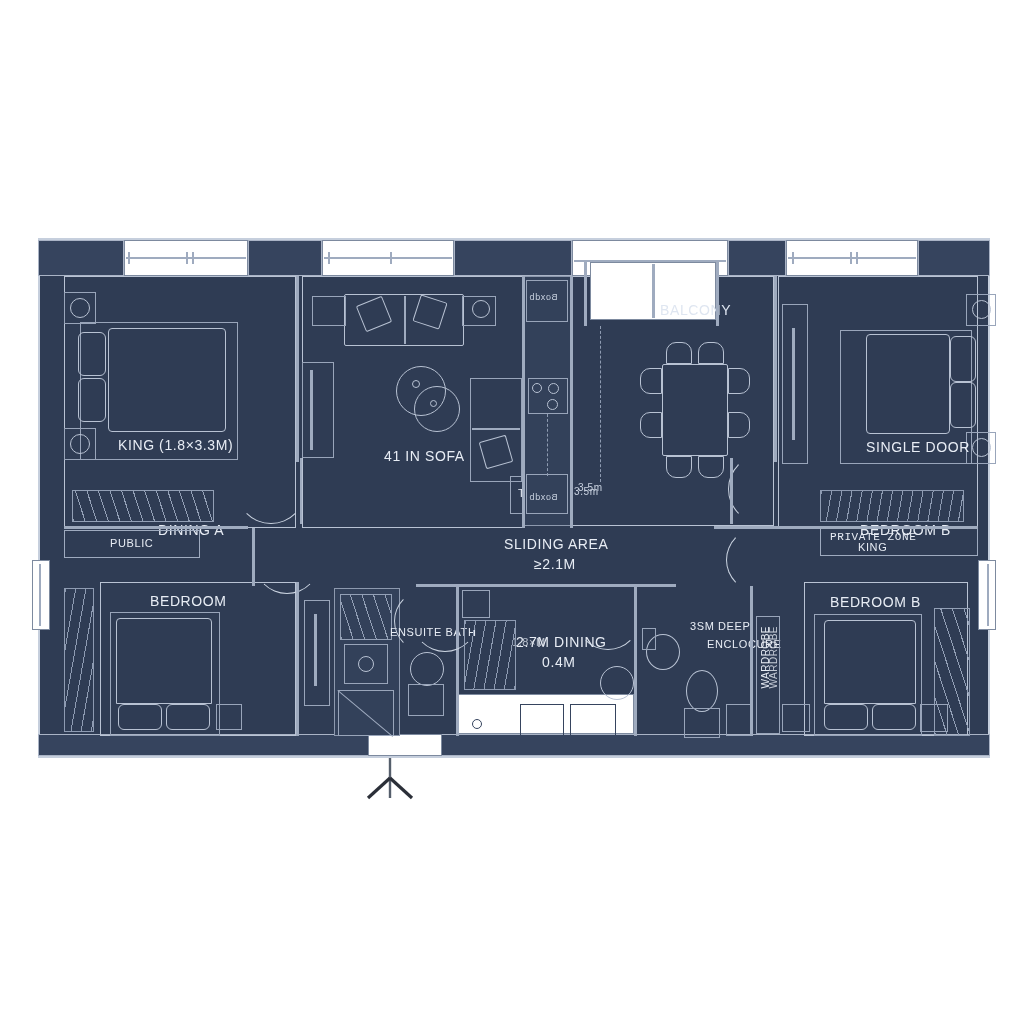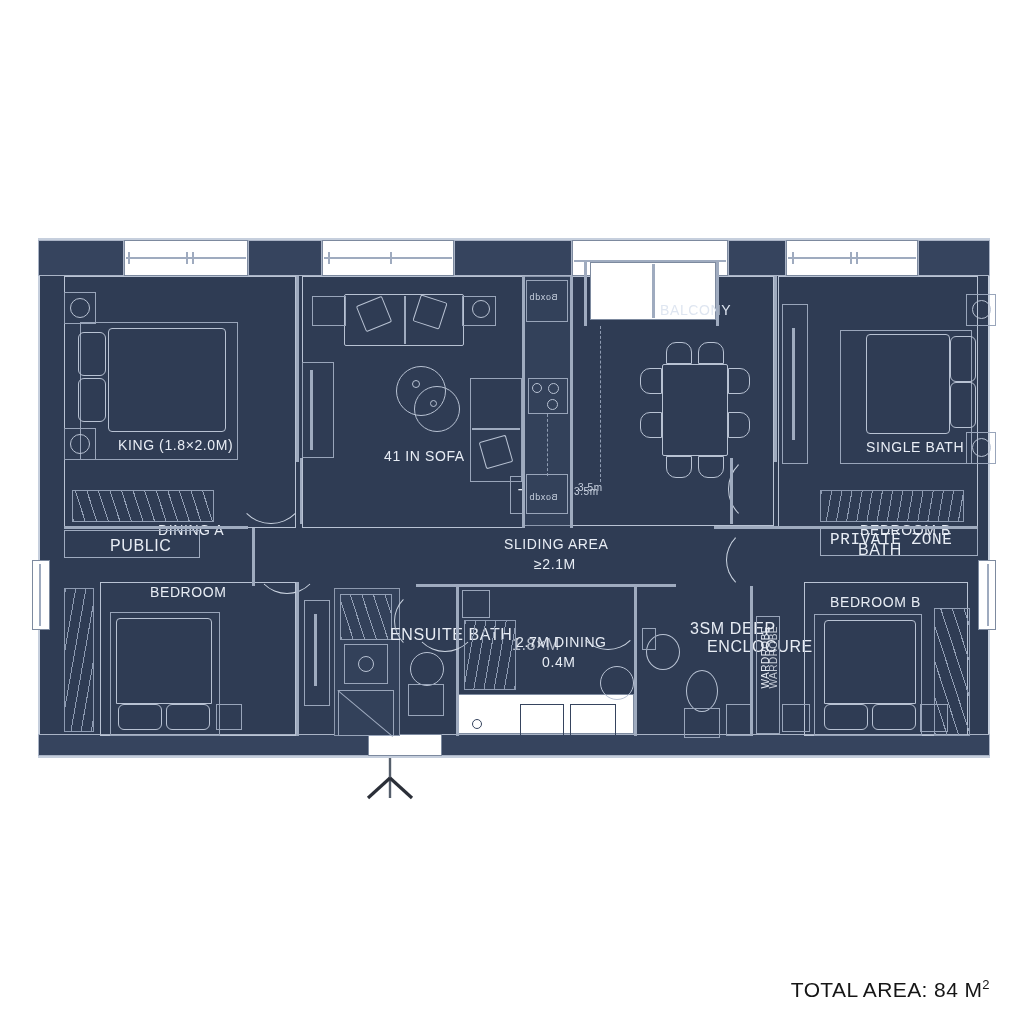--- a/index.html
+++ b/index.html
@@ -36,21 +36,21 @@
 
   
   .lbl {
     position: absolute;
     color: #e8edf5;
     font-size: 14px;
     letter-spacing: .6px;
     white-space: nowrap;
     font-family: "Liberation Sans", sans-serif;
   }
-  .lbl.sm  { font-size: 16px; }
+  .lbl.sm  { font-size: 11px; }
   .lbl.xs  { font-size: 10px; }
   .lbl.vert{ writing-mode: vertical-rl; transform: scale(-1,-1); font-size: 10px; letter-spacing:.5px; }
   .lbl.mir { transform: scale(-1,1); font-size: 9px; }
 
   .labelbox { border: 1px solid #9fabbf; background: transparent; }
 
   
   .arc {
     position: absolute;
     border: 1px solid #ccd5e2;
@@ -132,21 +132,21 @@
     <div class="lbl" style="left:120px;top:284px;">DINING A</div>
 
     <div class="abs furnS" style="left:42px;top:84px;width:158px;height:138px;"></div>
     <div class="abs furn" style="left:70px;top:90px;width:118px;height:104px;border-radius:4px;"></div>
     <div class="abs pillow" style="left:40px;top:94px;width:28px;height:44px;"></div>
     <div class="abs pillow" style="left:40px;top:140px;width:28px;height:44px;"></div>
     <div class="abs furnS" style="left:26px;top:54px;width:32px;height:32px;"></div>
     <div class="abs circ" style="left:32px;top:60px;width:20px;height:20px;"></div>
     <div class="abs furnS" style="left:26px;top:190px;width:32px;height:32px;"></div>
     <div class="abs circ" style="left:32px;top:196px;width:20px;height:20px;"></div>
-    <div class="lbl" style="left:80px;top:199px;">KING (1.8×2.0M)</div>
+    <div class="lbl" style="left:80px;top:199px;">KING (1.8×3.3M)</div>
 
     <div class="abs hatch" style="left:34px;top:252px;width:142px;height:32px;"></div>
 
     <div class="abs arc" style="left:198px;top:216px;width:70px;height:70px;border-color:transparent transparent #ccd5e2 transparent;"></div>
     <div class="abs line" style="left:262px;top:220px;width:3px;height:66px;"></div>
 
     <div class="abs room" style="left:264px;top:38px;width:222px;height:252px;"></div>
 
     <div class="abs furn" style="left:306px;top:56px;width:120px;height:52px;"></div>
     <div class="abs line" style="left:366px;top:58px;width:2px;height:48px;"></div>
@@ -204,21 +204,21 @@
     <div class="lbl" style="left:822px;top:284px;">BEDROOM B</div>
 
     <div class="abs furnS" style="left:802px;top:92px;width:132px;height:134px;"></div>
     <div class="abs furn" style="left:828px;top:96px;width:84px;height:100px;border-radius:4px;"></div>
     <div class="abs pillow" style="left:912px;top:98px;width:26px;height:46px;"></div>
     <div class="abs pillow" style="left:912px;top:144px;width:26px;height:46px;"></div>
     <div class="abs furnS" style="left:928px;top:56px;width:30px;height:32px;"></div>
     <div class="abs circ" style="left:934px;top:62px;width:19px;height:19px;"></div>
     <div class="abs furnS" style="left:928px;top:194px;width:30px;height:32px;"></div>
     <div class="abs circ" style="left:934px;top:200px;width:19px;height:19px;"></div>
-    <div class="lbl" style="left:828px;top:201px;">SINGLE BATH</div>
+    <div class="lbl" style="left:828px;top:201px;">SINGLE DOOR</div>
 
     <div class="abs hatch2" style="left:782px;top:252px;width:144px;height:32px;"></div>
     <div class="abs furnS" style="left:744px;top:66px;width:26px;height:160px;"></div>
     <div class="abs line" style="left:754px;top:90px;width:3px;height:112px;"></div>
     <div class="abs arc" style="left:690px;top:216px;width:70px;height:70px;border-color:transparent transparent transparent #ccd5e2;"></div>
     <div class="abs line" style="left:692px;top:220px;width:3px;height:66px;"></div>
 
     <div class="abs line" style="left:258px;top:38px;width:3px;height:186px;"></div>
     <div class="abs line" style="left:484px;top:38px;width:3px;height:252px;"></div>
     <div class="abs line" style="left:532px;top:38px;width:3px;height:252px;"></div>
@@ -227,27 +227,27 @@
     <div class="abs line" style="left:678px;top:22px;width:3px;height:66px;"></div>
 
     <div class="abs line" style="left:26px;top:288px;width:184px;height:3px;"></div>
     <div class="abs line" style="left:676px;top:288px;width:264px;height:3px;"></div>
     <div class="abs line" style="left:378px;top:346px;width:260px;height:3px;"></div>
 
     <div class="abs labelbox" style="left:26px;top:292px;width:136px;height:28px;"></div>
     <div class="lbl sm" style="left:72px;top:299px;">PUBLIC</div>
     <div class="abs labelbox" style="left:782px;top:290px;width:158px;height:28px;"></div>
     <div class="lbl sm" style="left:792px;top:293px;font-family:Liberation Mono, monospace;">PRIVATE ZONE</div>
-    <div class="lbl sm" style="left:820px;top:303px;">BATH</div>
+    <div class="lbl sm" style="left:820px;top:303px;">KING</div>
 
     <div class="lbl" style="left:466px;top:298px;">SLIDING AREA</div>
     <div class="lbl" style="left:496px;top:318px;">≥2.1M</div>
 
     <div class="abs room" style="left:62px;top:344px;width:196px;height:154px;"></div>
-    <div class="lbl" style="left:112px;top:346px;text-align:right;">BEDROOM</div>
+    <div class="lbl" style="left:112px;top:355px;text-align:right;">BEDROOM</div>
 
     <div class="abs furnS" style="left:72px;top:374px;width:110px;height:124px;"></div>
     <div class="abs furn" style="left:78px;top:380px;width:96px;height:86px;border-radius:4px 4px 0 0;"></div>
     <div class="abs pillow" style="left:80px;top:466px;width:44px;height:26px;"></div>
     <div class="abs pillow" style="left:128px;top:466px;width:44px;height:26px;"></div>
     <div class="abs furnS" style="left:178px;top:466px;width:26px;height:26px;"></div>
     <div class="abs hatch2" style="left:26px;top:350px;width:30px;height:144px;"></div>
     <div class="abs arc" style="left:216px;top:290px;width:66px;height:66px;border-color:transparent transparent #ccd5e2 transparent;"></div>
     <div class="abs line" style="left:214px;top:290px;width:3px;height:58px;"></div>
 
@@ -307,17 +307,14 @@
     <div class="abs arc" style="left:688px;top:290px;width:64px;height:64px;border-color:transparent transparent transparent #ccd5e2;"></div>
 
   </div>
 
   <svg class="abs" style="left:356px;top:756px;width:68px;height:44px;" viewBox="0 0 68 44">
     <line x1="34" y1="2" x2="34" y2="42" stroke="#555e6b" stroke-width="2.4"></line>
     <line x1="34" y1="22" x2="12" y2="42" stroke="#2b2f38" stroke-width="3.2"></line>
     <line x1="34" y1="22" x2="56" y2="42" stroke="#2b2f38" stroke-width="3.2"></line>
   </svg>
 
-  <div class="caption">
-    <span>TOTAL AREA: 84 M</span><sup>2</sup>
-  </div>
 
 </div>
 
 </body></html>

